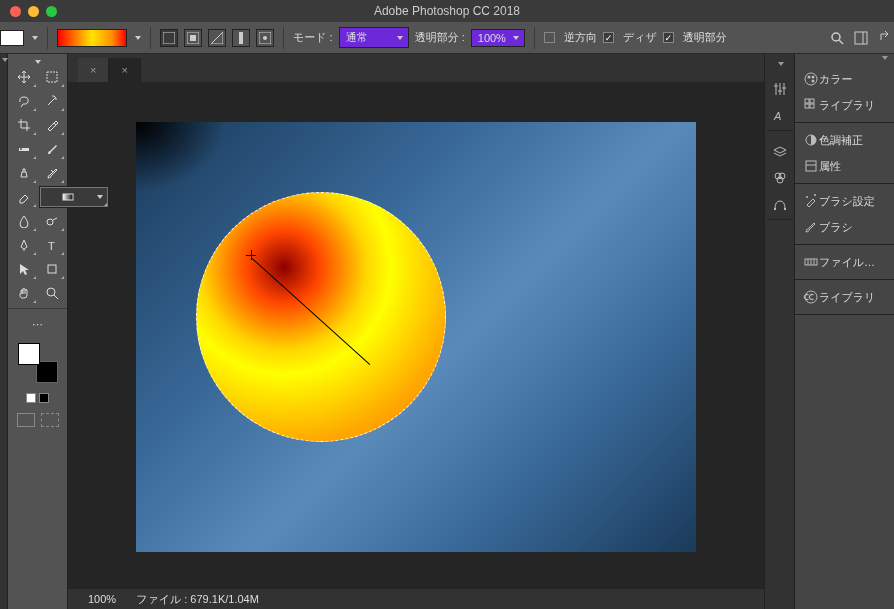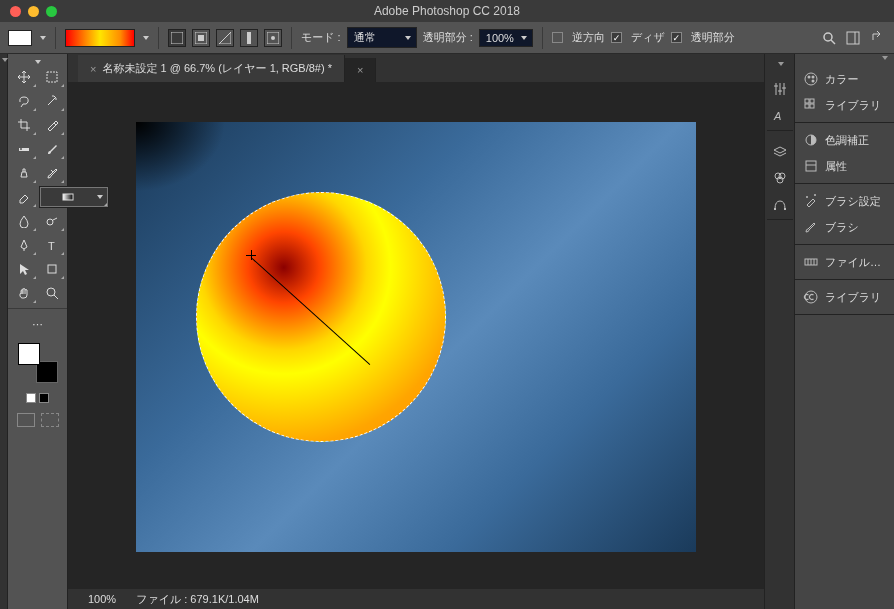--- a/index.html
+++ b/index.html
@@ -2,29 +2,29 @@
 <html><head>
 <meta charset="utf-8">
 <style>
 *{box-sizing:border-box;margin:0;padding:0;font-family:"Hiragino Kaku Gothic Pro","Meiryo",sans-serif;font-size:11px;color:#ddd;user-select:none}
 body{background:#323232;width:894px;height:609px;overflow:hidden;position:relative}
 .titlebar{height:22px;background:#3a3a3a;display:flex;align-items:center;position:relative}
 .traffic{display:flex;gap:7px;padding-left:10px}
 .tl{width:11px;height:11px;border-radius:50%}
 .tl.r{background:#ff5f57}.tl.y{background:#febc2e}.tl.g{background:#28c840}
 .title{position:absolute;left:0;right:0;text-align:center;color:#ccc;font-size:12px}
-.optbar{height:32px;background:#535353;border-bottom:1px solid #2a2a2a;display:flex;align-items:center;padding:0 8px;gap:6px}
+.optbar{height:32px;background:#535353;border-bottom:1px solid #2a2a2a;display:flex;align-items:center;padding:0 0;gap:6px}
 .swatch{width:24px;height:16px;background:#fff;border:1px solid #222}
 .grad{width:70px;height:18px;background:linear-gradient(90deg,#f00 0%,#ff8c00 30%,#ffe500 50%,#ff8c00 80%,#f00 100%);border:1px solid #222}
 .dd{width:0;height:0;border-left:3px solid transparent;border-right:3px solid transparent;border-top:4px solid #ccc;margin-left:2px}
 .sep{width:1px;height:22px;background:#3a3a3a;margin:0 3px}
 .gbtn{width:18px;height:18px;border:1px solid #222;display:flex;align-items:center;justify-content:center;background:#535353}
 .gbtn.act{background:#3a3a3a}
 .lbl{color:#ddd;font-size:11px;white-space:nowrap}
-.sel{background:#0f172a;border:1px solid #222;padding:2px 18px 2px 6px;position:relative;min-width:70px}
+.sel{background:#6d28d9;border:1px solid #222;padding:2px 18px 2px 6px;position:relative;min-width:70px}
 .sel::after{content:"";position:absolute;right:5px;top:50%;transform:translateY(-50%);border-left:3px solid transparent;border-right:3px solid transparent;border-top:4px solid #ccc}
 .chk{width:11px;height:11px;border:1px solid #888;display:inline-flex;align-items:center;justify-content:center;margin-right:3px}
 .chk.on{background:#3a3a3a}
 .chk.on::after{content:"✓";font-size:9px;color:#fff}
 .spacer{flex:1}
 .ricon{width:18px;height:18px;display:flex;align-items:center;justify-content:center;color:#ccc}
 .main{display:flex;height:555px}
 .ltray{width:8px;background:#323232;border-right:1px solid #222;display:flex;justify-content:center;padding-top:4px}
 .ltray .dd{border-top-color:#999}
 .toolbox{width:60px;background:#535353;border-right:1px solid #222;display:flex;flex-direction:column;align-items:center;padding-top:2px}
@@ -53,21 +53,21 @@
 .gcross{position:absolute;left:110px;top:128px;width:10px;height:10px}
 .gcross::before,.gcross::after{content:"";position:absolute;background:#000}
 .gcross::before{width:10px;height:1px;top:5px}
 .gcross::after{height:10px;width:1px;left:5px}
 .status{height:20px;background:#323232;display:flex;align-items:center;padding-left:20px;gap:20px;color:#ccc}
 .rtray{width:30px;background:#323232;border-left:1px solid #222;display:flex;flex-direction:column;align-items:center;gap:6px;padding-top:6px}
 .rsec{width:26px;padding:6px 0;display:flex;flex-direction:column;align-items:center;gap:8px;border-bottom:1px solid #222}
 .ri{width:18px;height:18px;display:flex;align-items:center;justify-content:center;color:#bbb}
 .panels{width:100px;background:#454545;border-left:1px solid #222;display:flex;flex-direction:column}
 .pgroup{border-bottom:1px solid #222;padding:4px 0}
-.pitem{display:flex;align-items:center;gap:6px;padding:5px 8px;color:#ddd}
+.pitem{display:flex;align-items:center;padding:5px 8px;color:#ddd}
 .pitem svg,.pitem .pic{flex-shrink:0}
 .pic{width:16px;height:16px;display:flex;align-items:center;justify-content:center}
 .phead{display:flex;justify-content:flex-end;padding:2px 6px}
 .phead .dd{border-top-color:#999}
 </style>
 </head>
 <body>
 
 <div class="titlebar">
   <div class="traffic">
@@ -294,21 +294,20 @@
     <div class="qmask">
       <div class="q"></div>
       <div class="q" style="border-style:dashed"></div>
     </div>
   </div>
 
   <div class="center">
     <div class="tabs">
       <div class="tab">
           <span class="x">×</span>
-          <span>名称未設定 1 @ 66.7% (レイヤー 1, RGB/8#) *</span>
         </div>
       <div class="tab active">
           <span class="x">×</span>
         </div>
     </div>
     <div class="canvas-wrap">
       <div class="canvas">
         <div class="circle"></div>
         <div class="gcross"></div>
         <div class="gline"></div>

